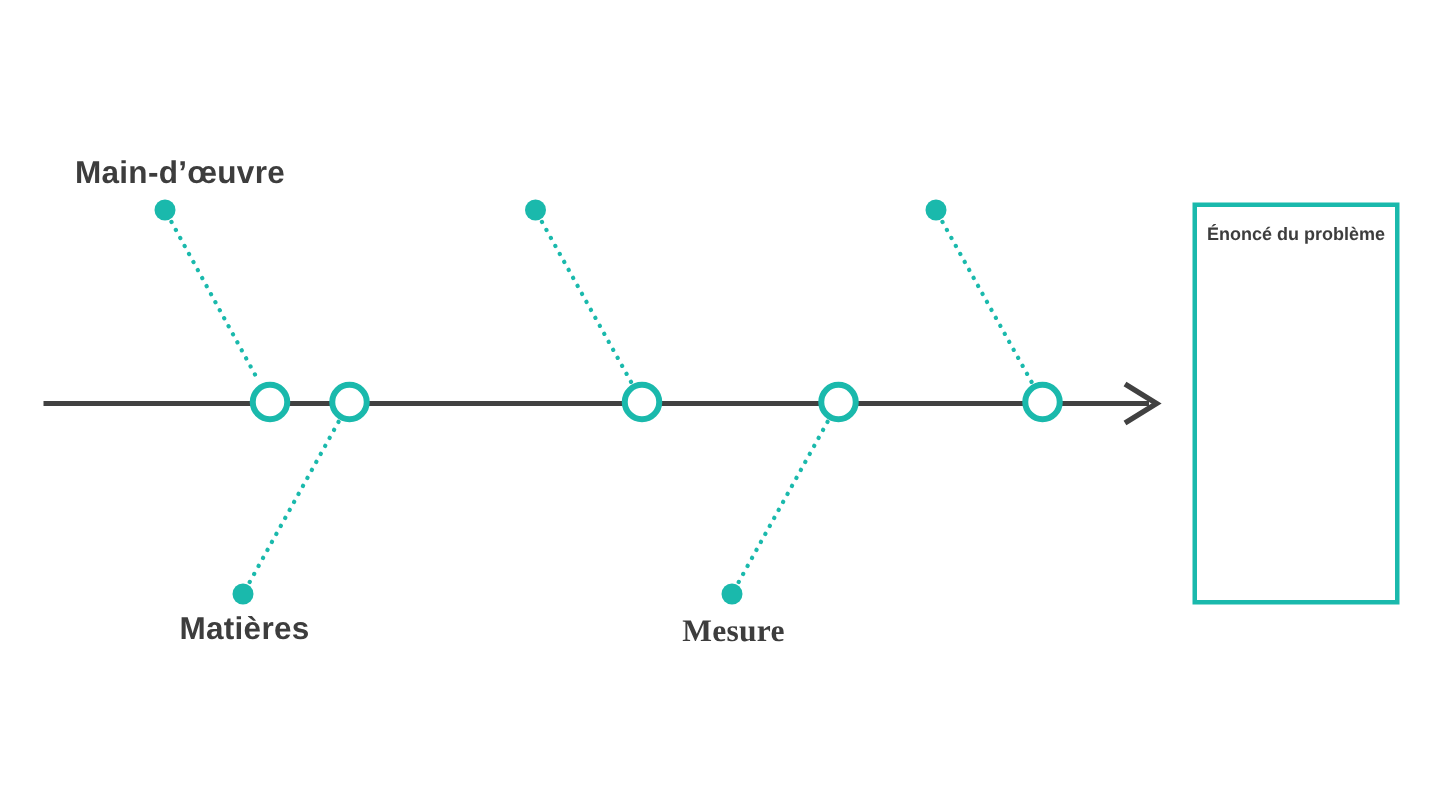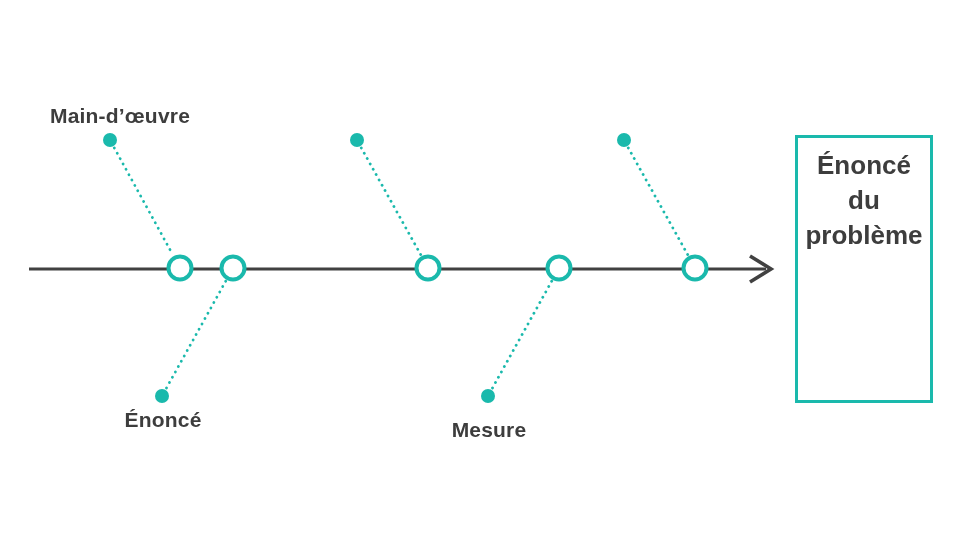--- a/index.html
+++ b/index.html
@@ -47,21 +47,21 @@
   .problem-box {
     position: absolute;
     left: 795px; top: 135px;
     width: 138px; height: 268px;
     border: 3px solid var(--color-accent);
     background: var(--color-background);
     padding-top: 10px;
     text-align: center;
   }
   .problem-box .problem-label {
-    font-size: 26px;
+    font-size: 12px;
     font-weight: bold;
     line-height: 1.35;
     color: var(--color-text);
     padding: 0 6px;
   }
 </style>
 </head>
 <body>
 
 <div class="stage">
@@ -86,20 +86,20 @@
 
     <circle class="node" cx="180" cy="268" r="11.5"></circle>
     <circle class="node" cx="233" cy="268" r="11.5"></circle>
     <circle class="node" cx="428" cy="268" r="11.5"></circle>
     <circle class="node" cx="559" cy="268" r="11.5"></circle>
     <circle class="node" cx="695" cy="268" r="11.5"></circle>
   </svg>
 
   <div class="cause-label" style="left:120px; top:104px;">Main-d’œuvre</div>
 
-  <div class="cause-label" style="left:163px; top:408px;">Énoncé</div>
-  <div class="cause-label" style="left:489px; top:418px;">Mesure</div>
+  <div class="cause-label" style="left:163px; top:408px;">Matières</div>
+  <div class="cause-label" style="left:489px; top:408px;font-family:Liberation Serif, serif;">Mesure</div>
 
   <div class="problem-box">
     <div class="problem-label">Énoncé du problème</div>
   </div>
 
 </div>
 
 </body></html>

